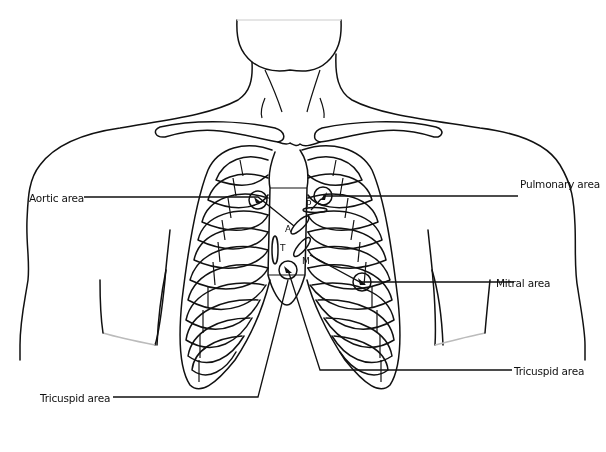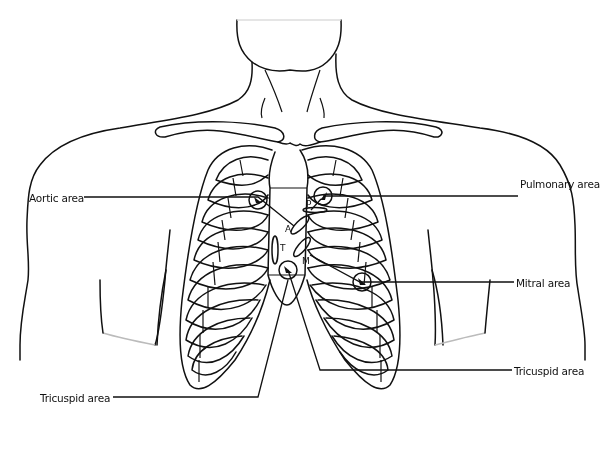--- a/index.html
+++ b/index.html
@@ -143,21 +143,21 @@
       <path class="lead" d="M323,196 L518,196"></path>
       <path class="lead" d="M311,210 L321,199"></path>
       <path class="lead" d="M310,255 L360,282 L514,282"></path>
       <path class="lead" d="M288,270 L320,370 L512,370"></path>
       <path class="lead" d="M113,397 L258,397 L288,280"></path>
     </g>
   </svg>
 
   <div class="label" style="left:29px;top:192px">Aortic area</div>
   <div class="label" style="left:520px;top:178px">Pulmonary area</div>
-  <div class="label" style="left:516px;top:277px">Mitral area</div>
+  <div class="label" style="left:496px;top:277px">Mitral area</div>
   <div class="label" style="left:514px;top:365px">Tricuspid area</div>
   <div class="label" style="left:40px;top:392px">Tricuspid area</div>
 
   <div class="marker" style="left:285px;top:224px">A</div>
   <div class="marker" style="left:306px;top:199px">P</div>
   <div class="marker" style="left:280px;top:243px">T</div>
   <div class="marker" style="left:302px;top:256px">M</div>
 </div>
 
 </body></html>

